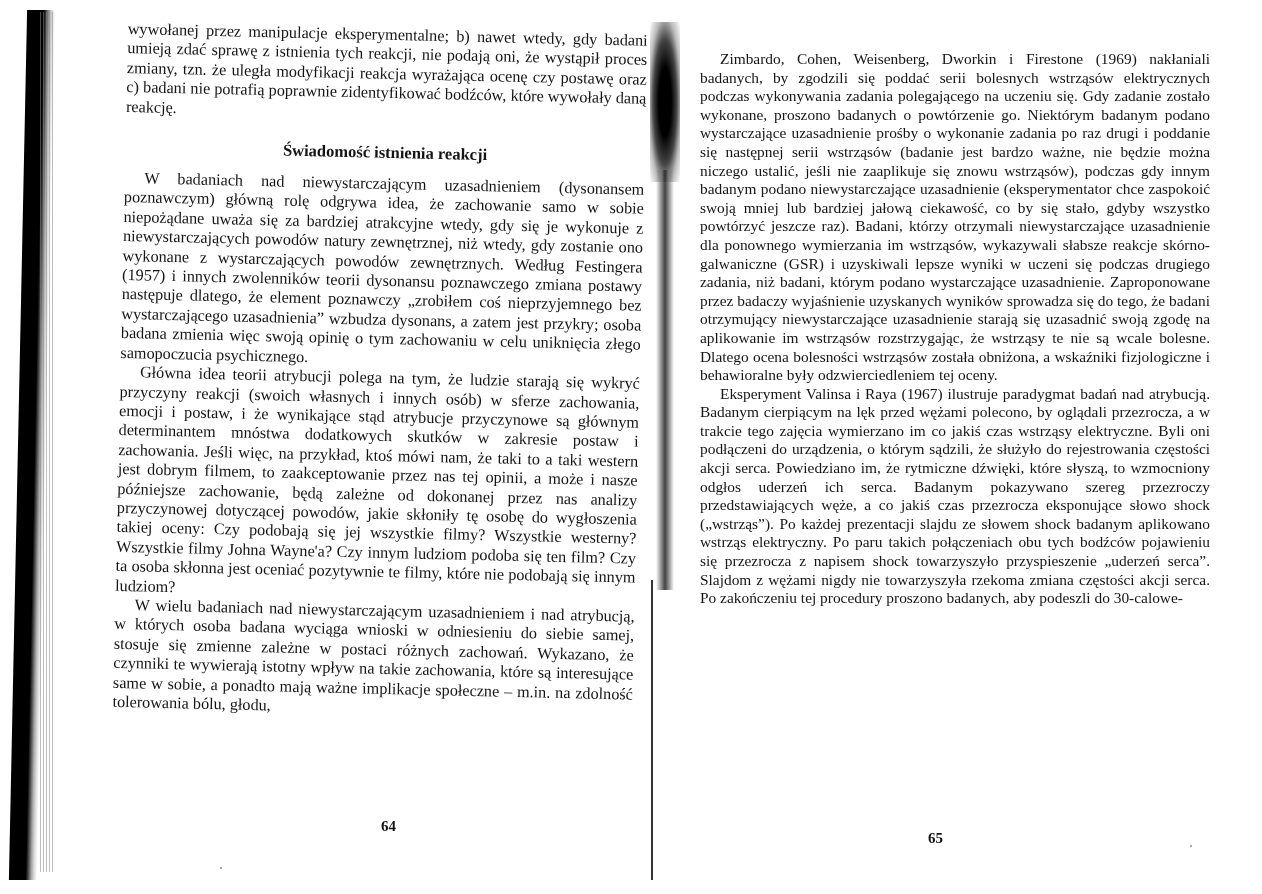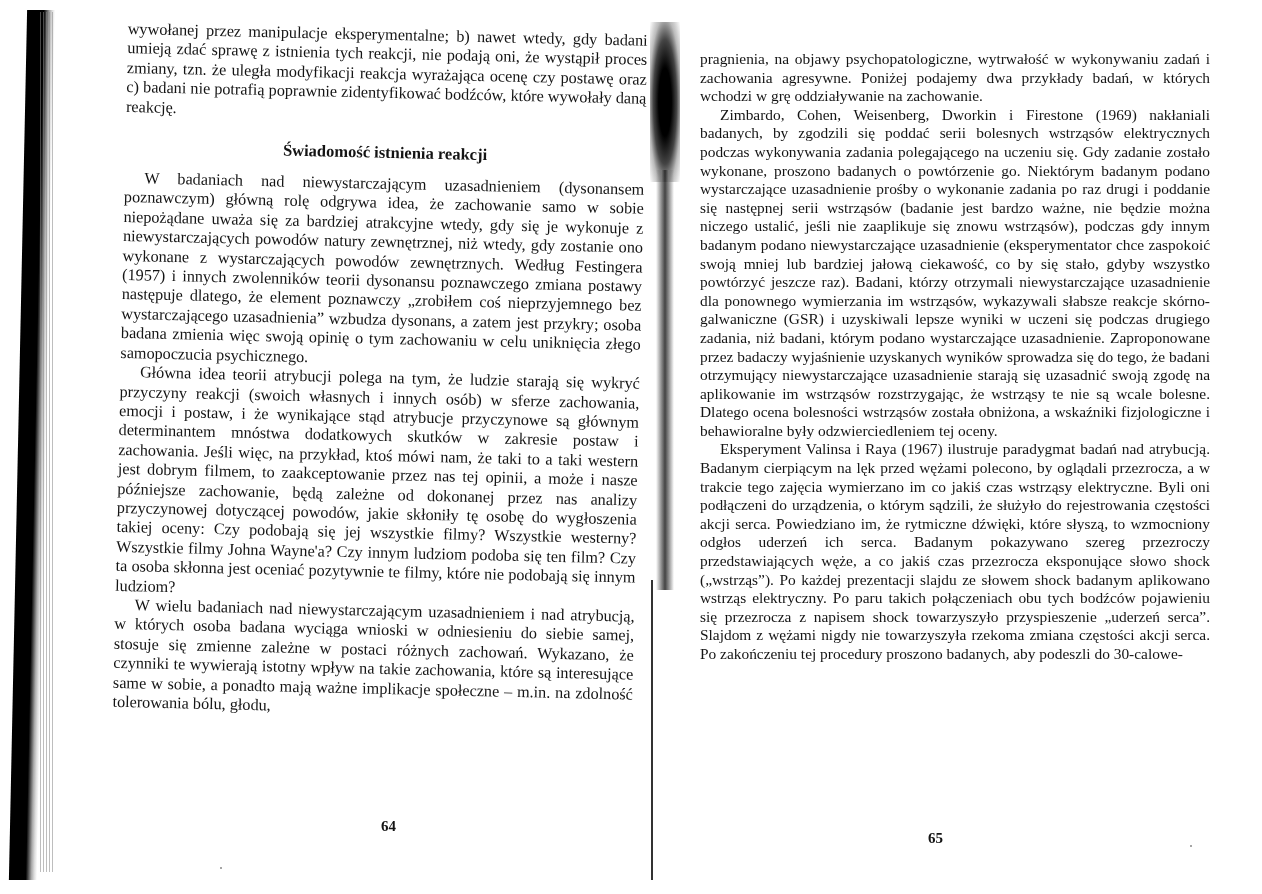--- a/index.html
+++ b/index.html
@@ -51,21 +51,20 @@
   <div class="page page-left">
     <p class="para">wywołanej przez manipulacje eksperymentalne; b) nawet wtedy, gdy badani umieją zdać sprawę z istnienia tych reakcji, nie podają oni, że wystąpił proces zmiany, tzn. że uległa modyfikacji reakcja wyrażająca ocenę czy postawę oraz c) badani nie potrafią poprawnie zidentyfikować bodźców, które wywołały daną reakcję.</p>
     <h3 class="section-heading">Świadomość istnienia reakcji</h3>
     <p class="para indent">W badaniach nad niewystarczającym uzasadnieniem (dysonansem poznawczym) główną rolę odgrywa idea, że zachowanie samo w sobie niepożądane uważa się za bardziej atrakcyjne wtedy, gdy się je wykonuje z niewystarczających powodów natury zewnętrznej, niż wtedy, gdy zostanie ono wykonane z wystarczających powodów zewnętrznych. Według Festingera (1957) i innych zwolenników teorii dysonansu poznawczego zmiana postawy następuje dlatego, że element poznawczy „zrobiłem coś nieprzyjemnego bez wystarczającego uzasadnienia” wzbudza dysonans, a zatem jest przykry; osoba badana zmienia więc swoją opinię o tym zachowaniu w celu uniknięcia złego samopoczucia psychicznego.</p>
     <p class="para indent">Główna idea teorii atrybucji polega na tym, że ludzie starają się wykryć przyczyny reakcji (swoich własnych i innych osób) w sferze zachowania, emocji i postaw, i że wynikające stąd atrybucje przyczynowe są głównym determinantem mnóstwa dodatkowych skutków w zakresie postaw i zachowania. Jeśli więc, na przykład, ktoś mówi nam, że taki to a taki western jest dobrym filmem, to zaakceptowanie przez nas tej opinii, a może i nasze późniejsze zachowanie, będą zależne od dokonanej przez nas analizy przyczynowej dotyczącej powodów, jakie skłoniły tę osobę do wygłoszenia takiej oceny: Czy podobają się jej wszystkie filmy? Wszystkie westerny? Wszystkie filmy Johna Wayne'a? Czy innym ludziom podoba się ten film? Czy ta osoba skłonna jest oceniać pozytywnie te filmy, które nie podobają się innym ludziom?</p>
     <p class="para indent">W wielu badaniach nad niewystarczającym uzasadnieniem i nad atrybucją, w których osoba badana wyciąga wnioski w odniesieniu do siebie samej, stosuje się zmienne zależne w postaci różnych zachowań. Wykazano, że czynniki te wywierają istotny wpływ na takie zachowania, które są interesujące same w sobie, a ponadto mają ważne implikacje społeczne – m.in. na zdolność tolerowania bólu, głodu,</p>
   </div>
   <div class="page-number pn-left">64</div>
 
   <div class="page page-right">
-    <p class="para">pragnienia, na objawy psychopatologiczne, wytrwałość w wykonywaniu zadań i zachowania agresywne. Poniżej podajemy dwa przykłady badań, w których wchodzi w grę oddziaływanie na zachowanie.</p>
     <p class="para indent">Zimbardo, Cohen, Weisenberg, Dworkin i Firestone (1969) nakłaniali badanych, by zgodzili się poddać serii bolesnych wstrząsów elektrycznych podczas wykonywania zadania polegającego na uczeniu się. Gdy zadanie zostało wykonane, proszono badanych o powtórzenie go. Niektórym badanym podano wystarczające uzasadnienie prośby o wykonanie zadania po raz drugi i poddanie się następnej serii wstrząsów (badanie jest bardzo ważne, nie będzie można niczego ustalić, jeśli nie zaaplikuje się znowu wstrząsów), podczas gdy innym badanym podano niewystarczające uzasadnienie (eksperymentator chce zaspokoić swoją mniej lub bardziej jałową ciekawość, co by się stało, gdyby wszystko powtórzyć jeszcze raz). Badani, którzy otrzymali niewystarczające uzasadnienie dla ponownego wymierzania im wstrząsów, wykazywali słabsze reakcje skórno-galwaniczne (GSR) i uzyskiwali lepsze wyniki w uczeni się podczas drugiego zadania, niż badani, którym podano wystarczające uzasadnienie. Zaproponowane przez badaczy wyjaśnienie uzyskanych wyników sprowadza się do tego, że badani otrzymujący niewystarczające uzasadnienie starają się uzasadnić swoją zgodę na aplikowanie im wstrząsów rozstrzygając, że wstrząsy te nie są wcale bolesne. Dlatego ocena bolesności wstrząsów została obniżona, a wskaźniki fizjologiczne i behawioralne były odzwierciedleniem tej oceny.</p>
     <p class="para indent">Eksperyment Valinsa i Raya (1967) ilustruje paradygmat badań nad atrybucją. Badanym cierpiącym na lęk przed wężami polecono, by oglądali przezrocza, a w trakcie tego zajęcia wymierzano im co jakiś czas wstrząsy elektryczne. Byli oni podłączeni do urządzenia, o którym sądzili, że służyło do rejestrowania częstości akcji serca. Powiedziano im, że rytmiczne dźwięki, które słyszą, to wzmocniony odgłos uderzeń ich serca. Badanym pokazywano szereg przezroczy przedstawiających węże, a co jakiś czas przezrocza eksponujące słowo shock („wstrząs”). Po każdej prezentacji slajdu ze słowem shock badanym aplikowano wstrząs elektryczny. Po paru takich połączeniach obu tych bodźców pojawieniu się przezrocza z napisem shock towarzyszyło przyspieszenie „uderzeń serca”. Slajdom z wężami nigdy nie towarzyszyła rzekoma zmiana częstości akcji serca. Po zakończeniu tej procedury proszono badanych, aby podeszli do 30-calowe-</p>
   </div>
   <div class="page-number pn-right">65</div>
 
   <div class="speck" style="left:220px;top:867px;"></div>
   <div class="speck" style="left:1190px;top:845px;"></div>
 </div>
 
 </body></html>

